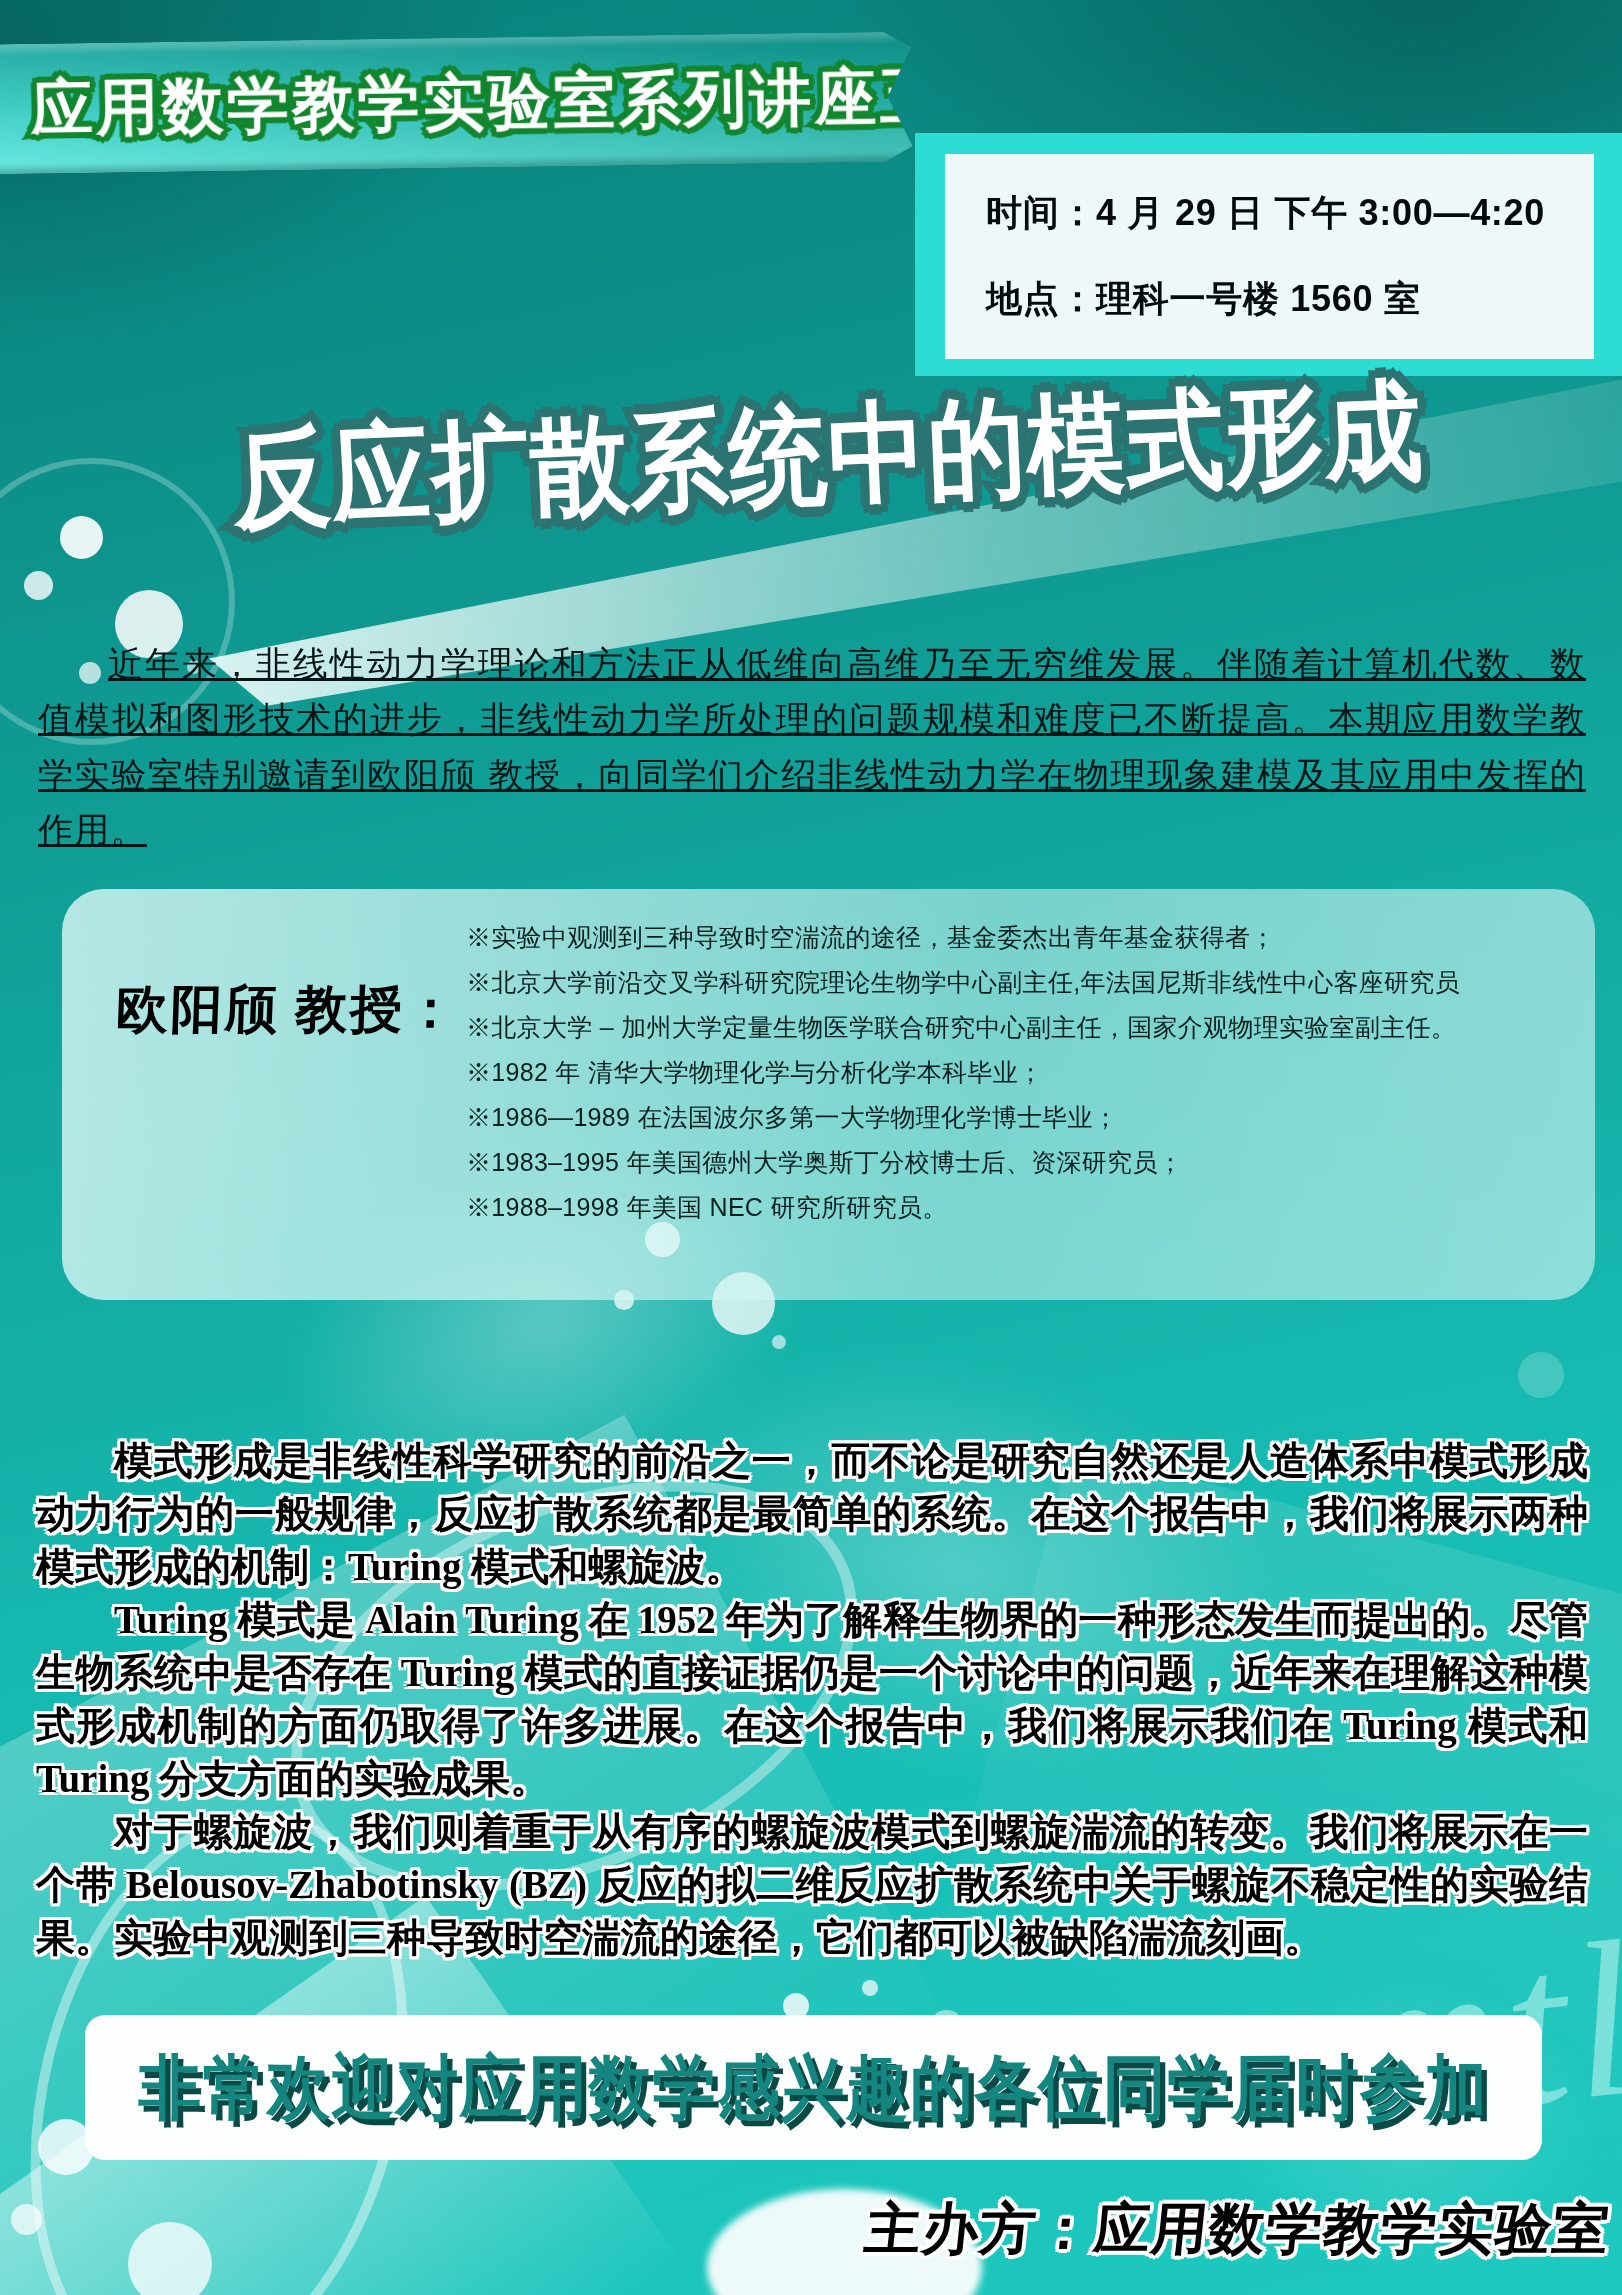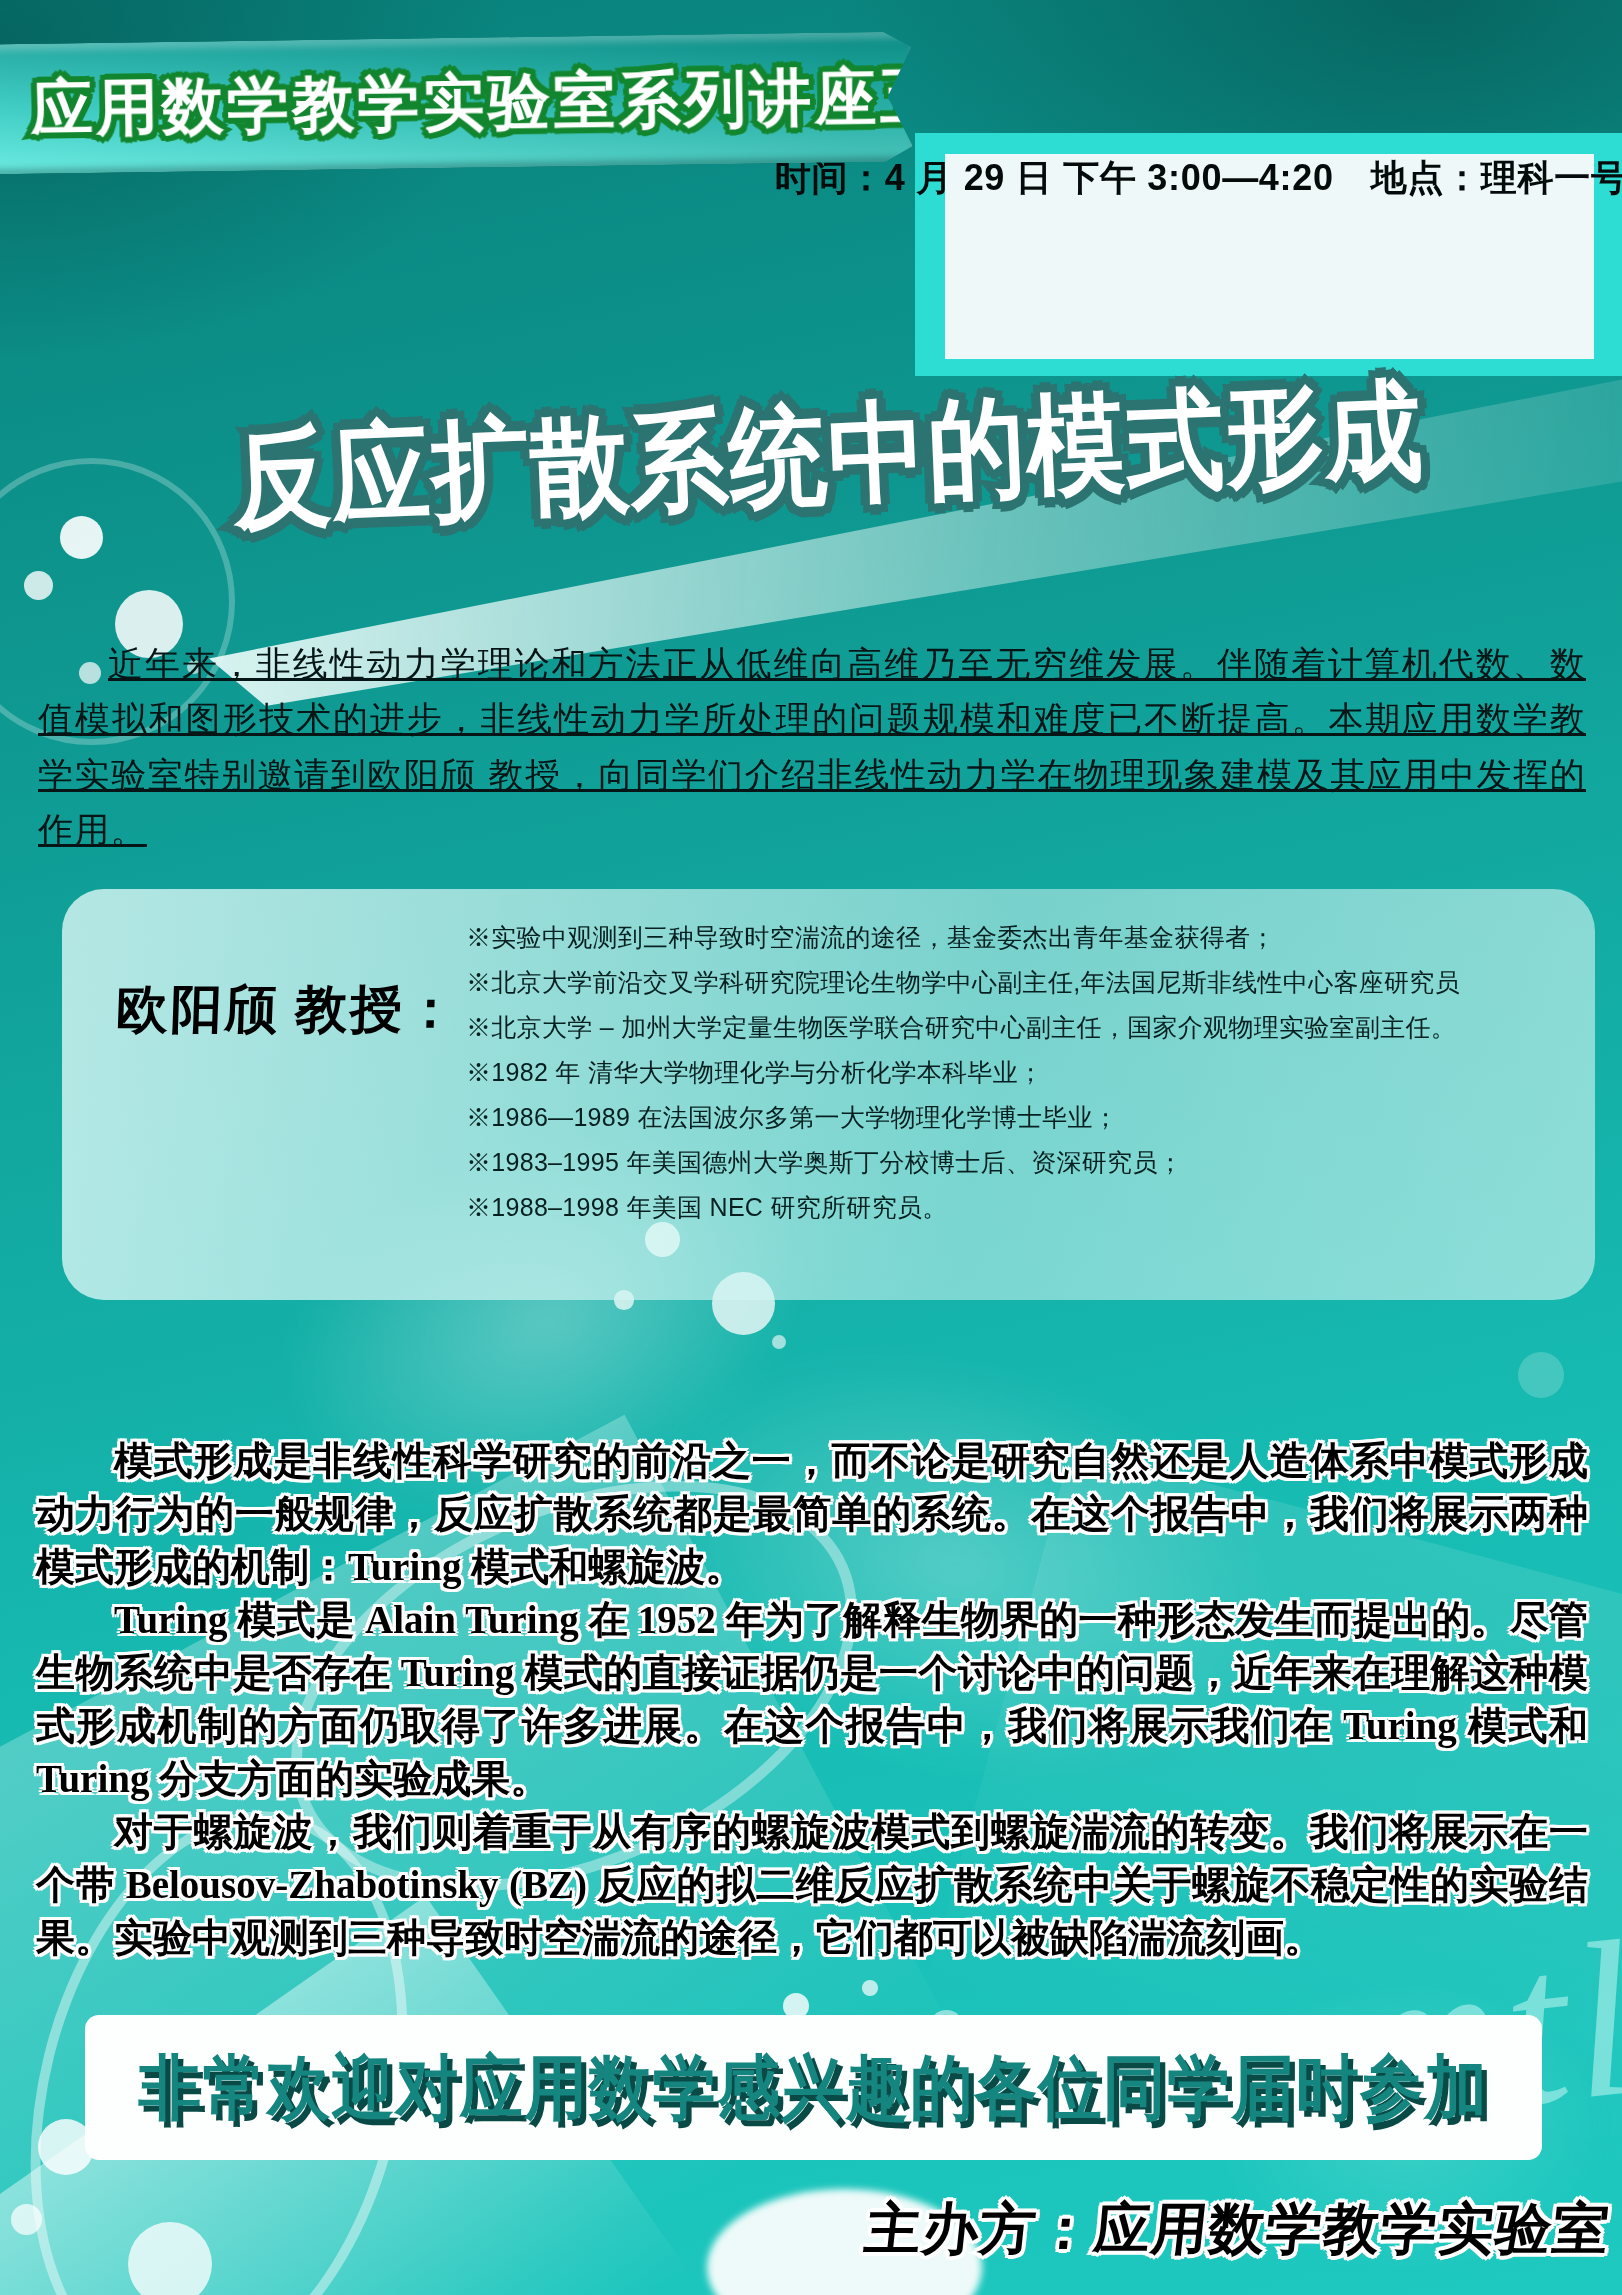--- a/index.html
+++ b/index.html
@@ -64,21 +64,21 @@
     margin-left:51px;font-size:62px;font-weight:800;letter-spacing:3.3px;color:#fff;
     -webkit-text-stroke:8.5px #12862f;paint-order:stroke fill;
     text-shadow:5.9px 0 0 #12862f,-5.9px 0 0 #12862f,0 5.9px 0 #12862f,0 -5.9px 0 #12862f,
                 4.6px 4.6px 0 #12862f,-4.6px 4.6px 0 #12862f,4.6px -4.6px 0 #12862f,-4.6px -4.6px 0 #12862f;
     white-space:nowrap;
   }
   
   .schedule-underlay{left:915px;top:133px;width:708px;height:243px;background:#2ddcd2;}
   .schedule-box{
     left:945px;top:154px;width:649px;height:205px;background:#eef8f8;
-    display:flex;flex-direction:row;justify-content:center;gap:37px;
+    display:flex;flex-direction:column;justify-content:center;gap:37px;
     padding-left:41px;box-sizing:border-box;
   }
   .schedule-line{font-size:36px;font-weight:700;color:#050a0a;letter-spacing:0.7px;white-space:nowrap;}
   
   .title-wedge{
     left:209px;top:366px;width:1413px;height:340px;
     clip-path:polygon(0 86%,100% 4%,100% 34%,4% 100%);
     background:linear-gradient(95deg,rgba(232,251,249,.95),rgba(185,238,233,.55) 55%,rgba(170,233,228,.18));
     filter:drop-shadow(0 7.9px 7.9px rgba(0,60,55,.22));
   }
@@ -112,21 +112,21 @@
   
   .abstract{left:36px;top:1434px;width:1552px;}
   .abstract p{
     margin:0;font-family:"Liberation Serif",serif;font-weight:700;
     font-size:39px;line-height:1.36;color:#000;text-indent:2em;text-align:justify;
     text-shadow:3.3px 0 0 #fff,-3.3px 0 0 #fff,0 3.3px 0 #fff,0 -3.3px 0 #fff,
                 2.6px 2.6px 0 #fff,-2.6px 2.6px 0 #fff,2.6px -2.6px 0 #fff,-2.6px -2.6px 0 #fff;
   }
   
   .welcome-banner{
-    left:85px;top:2015px;width:1457px;height:145px;background:#fdfffe;border-radius:14px;
+    left:85px;top:2015px;width:1457px;height:145px;background:#fdfffe;border-radius:20px;
     display:flex;align-items:center;justify-content:center;
   }
   .welcome-text{
     font-size:63px;font-weight:800;letter-spacing:1.3px;color:#158580;white-space:nowrap;
     transform:scaleY(1.12);text-shadow:5.2px 5.9px 0 #0a4a46;
   }
   .watermark{
     left:1224px;top:1911px;font-family:"Liberation Serif",serif;font-style:italic;
     font-size:222px;letter-spacing:5.2px;color:rgba(195,246,242,.55);transform:rotate(-6deg);
   }

